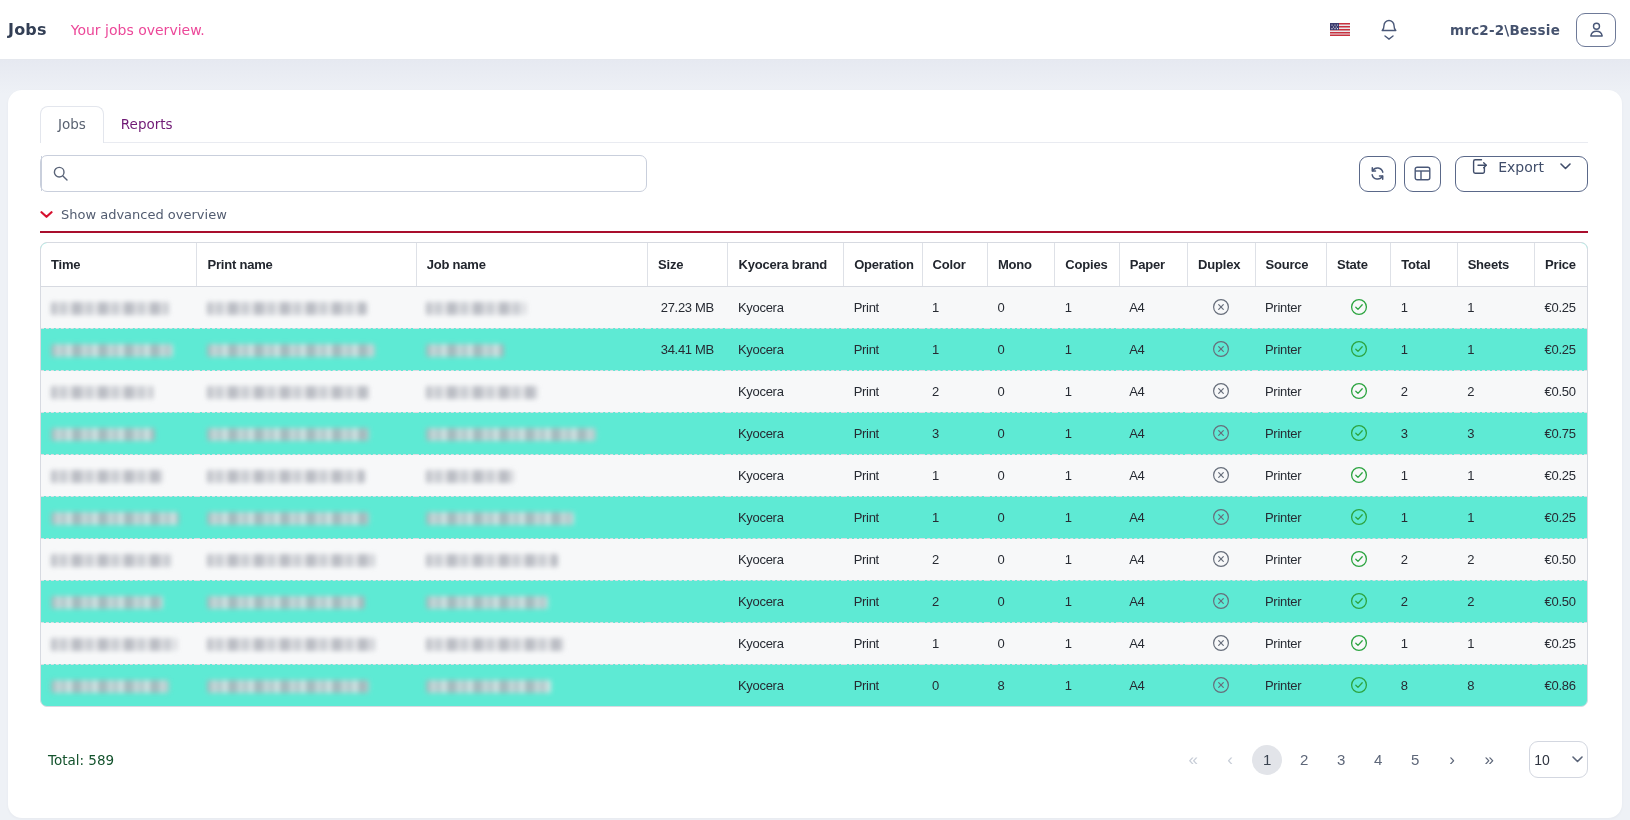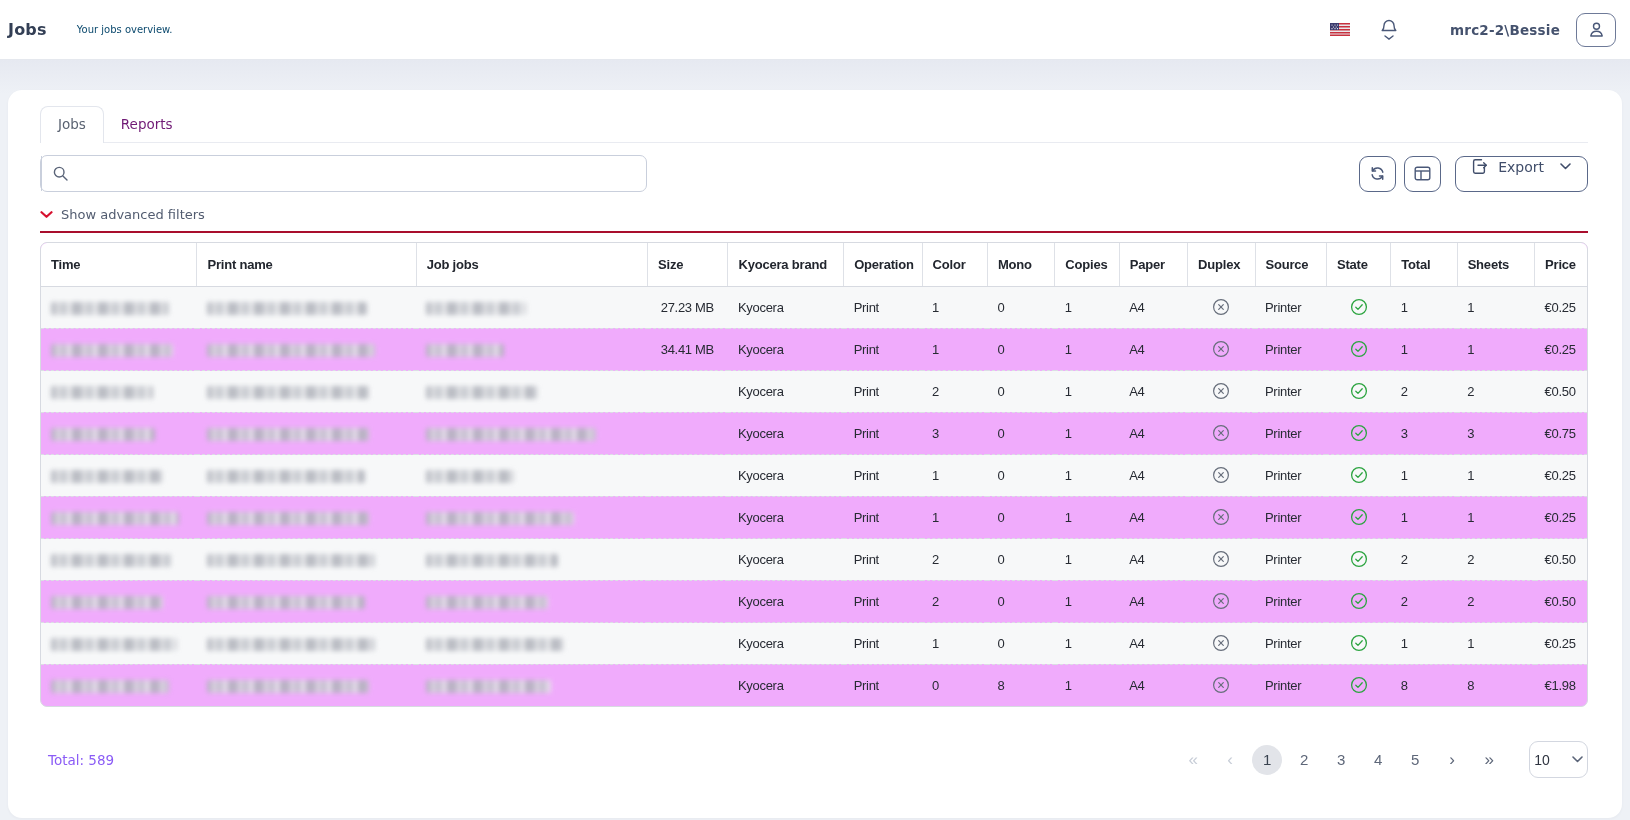--- a/index.html
+++ b/index.html
@@ -11,21 +11,21 @@
     color: #333;
   }
   
   .topbar {
     height: 60px; background: #fff; border-bottom: 1px solid #e5e8ee;
     display: flex; align-items: center; padding: 0 14px 0 8px;
   }
   .band { position:absolute; top:60px; left:0; right:0; height:34px;
     background: linear-gradient(#e6e9f1, #eef1f6); }
   .page-title { font-size: 16px; font-weight: bold; color: #333f55; letter-spacing:.2px; }
-  .page-subtitle { font-size: 10px; color: #0c4a6e; margin-left: 30px; }
+  .page-subtitle { font-size: 14px; color: #ec4899; margin-left: 24px; }
   .topbar-right { margin-left: auto; display: flex; align-items: center; }
   .flag-btn { margin-right: 30px; cursor: pointer; display:flex; }
   .bell-btn { margin-right: 52px; cursor: pointer; display:flex; flex-direction:column; align-items:center; color:#4a5878; }
   .username { font-size: 13.5px; font-weight: bold; color: #45526e; margin-right: 16px; letter-spacing:.2px; }
   .profile-btn {
     width: 40px; height: 34px; border: 1.4px solid #6e7a98; border-radius: 9px;
     background: #fff; display: flex; align-items: center; justify-content: center;
     color: #4a5878; cursor: pointer;
   }
   
@@ -75,21 +75,21 @@
     display: flex; align-items: center; padding: 0 16px 14px 15px; gap: 10px;
     font-size: 14px; color: #414e6b; cursor: pointer; margin-left: 6px;
     font-family: "DejaVu Sans", sans-serif;
   }
   .export-btn .chev { margin-left: 6px; display:flex; }
   
   .filters-row { margin-top: 15px; display: flex; align-items: center; gap: 8px;
     font-size: 13px; color: #525c70; cursor: pointer; width: max-content; }
   .red-line { margin-top: 9px; border-top: 2px solid #a90e2d; }
   
-  .table-wrap { margin-top: 9px; border: 1px solid #d7dae1; border-radius: 7px; overflow: hidden; background:#f0abfc; }
+  .table-wrap { margin-top: 9px; border: 1px solid #d7dae1; border-radius: 7px; overflow: hidden; background:#5eead4; }
   table { width: 100%; border-collapse: collapse; table-layout: fixed;
     font-family: "Liberation Sans", sans-serif; }
   th {
     height: 43px; font-size: 13px; font-weight: bold; color: #22262e; text-align: left;
     padding: 0 10px; border-right: 1px solid #dee1e7; border-bottom: 1px solid #d7dae1;
     background: #fff; letter-spacing: -0.2px; cursor: pointer; white-space: nowrap;
   }
   th:last-child { border-right: none; }
   td {
     height: 42px; font-size: 13px; color: #272b33; padding: 0 10px;
@@ -101,21 +101,21 @@
   td.right { text-align: right; padding-right: 14px; }
   td.center { text-align: center; }
   .blur-bar {
     height: 13px; border-radius: 2px; display: inline-block; vertical-align: middle;
     background: repeating-linear-gradient(90deg,#b3b6be 0 5px,#d9dade 5px 9px,#c3c6cc 9px 16px,#e3e4e7 16px 21px,#aeb1b9 21px 26px);
     filter: blur(2.6px); opacity:.85;
   }
   .icon-cell svg { vertical-align: middle; }
   
   .card-footer { margin-top: 34px; display: flex; align-items: center; justify-content: space-between; }
-  .total-label { font-size: 13.5px; color: #8b5cf6; padding-left: 8px; }
+  .total-label { font-size: 13.5px; color: #14532d; padding-left: 8px; }
   .pagination { display: flex; align-items: center; gap: 7px;
     font-family: "Liberation Sans", sans-serif; font-size: 15px; color: #5e6779; }
   .pg-item { min-width: 30px; height: 30px; display: flex; align-items: center;
     justify-content: center; cursor: pointer; border-radius: 50%; letter-spacing:-0.3px; }
   .pg-item.disabled { color: #c7cdd7; cursor: default; }
   .pg-item.active { background: #e2e4e9; color: #39424f; }
   .pg-item.nav { font-size: 17px; }
   .page-size-select {
     margin-left: 18px; width: 59px; height: 37px; border: 1px solid #d3d7e0;
     border-radius: 9px; background: #fff; display: flex; align-items: center;
@@ -216,21 +216,21 @@
             </svg>
         </span>
       </button>
     </div>
   </div>
 
   <div class="filters-row">
     <svg width="13" height="8" viewBox="0 0 13 8" fill="none" stroke="#d6112f" stroke-width="2.2" stroke-linecap="round" stroke-linejoin="round">
         <path d="M1.5 1.2l5 4.6 5-4.6"></path>
       </svg>
-    <span>Show advanced filters</span>
+    <span>Show advanced overview</span>
   </div>
   <div class="red-line"></div>
 
   <div class="table-wrap">
     <table>
       <colgroup>
         <col style="width:155px">
           <col style="width:218px">
           <col style="width:230px">
         <col style="width:80px">
@@ -244,21 +244,21 @@
           <col style="width:71px">
         <col style="width:64px">
           <col style="width:66px">
           <col style="width:77px">
         <col style="width:52px">
       </colgroup>
       <thead>
           <tr>
             <th>Time</th>
             <th>Print name</th>
-            <th>Job jobs</th>
+            <th>Job name</th>
             <th>Size</th>
             <th>Kyocera brand</th>
             <th>Operation</th>
             <th>Color</th>
             <th>Mono</th>
             <th>Copies</th>
             <th>Paper</th>
             <th>Duplex</th>
             <th>Source</th>
             <th>State</th>
@@ -509,21 +509,21 @@
     <line x1="6.7" y1="6.7" x2="11.3" y2="11.3"></line>
     <line x1="11.3" y1="6.7" x2="6.7" y2="11.3"></line>
   </svg></td>
             <td>Printer</td>
             <td class="center icon-cell"><svg width="18" height="18" viewBox="0 0 18 18" fill="none" stroke="#2ca440" stroke-width="1.3" stroke-linecap="round" stroke-linejoin="round">
     <circle cx="9" cy="9" r="7.4"></circle>
     <path d="M5.8 9.2l2.2 2.2 4.2-4.6"></path>
   </svg></td>
             <td>8</td>
             <td>8</td>
-            <td>€1.98</td>
+            <td>€0.86</td>
           </tr>
         </tbody>
     </table>
   </div>
 
   <div class="card-footer">
     <span class="total-label">Total: 589</span>
     <div class="pagination">
       <span class="pg-item nav disabled">«</span>
       <span class="pg-item nav disabled">‹</span>

